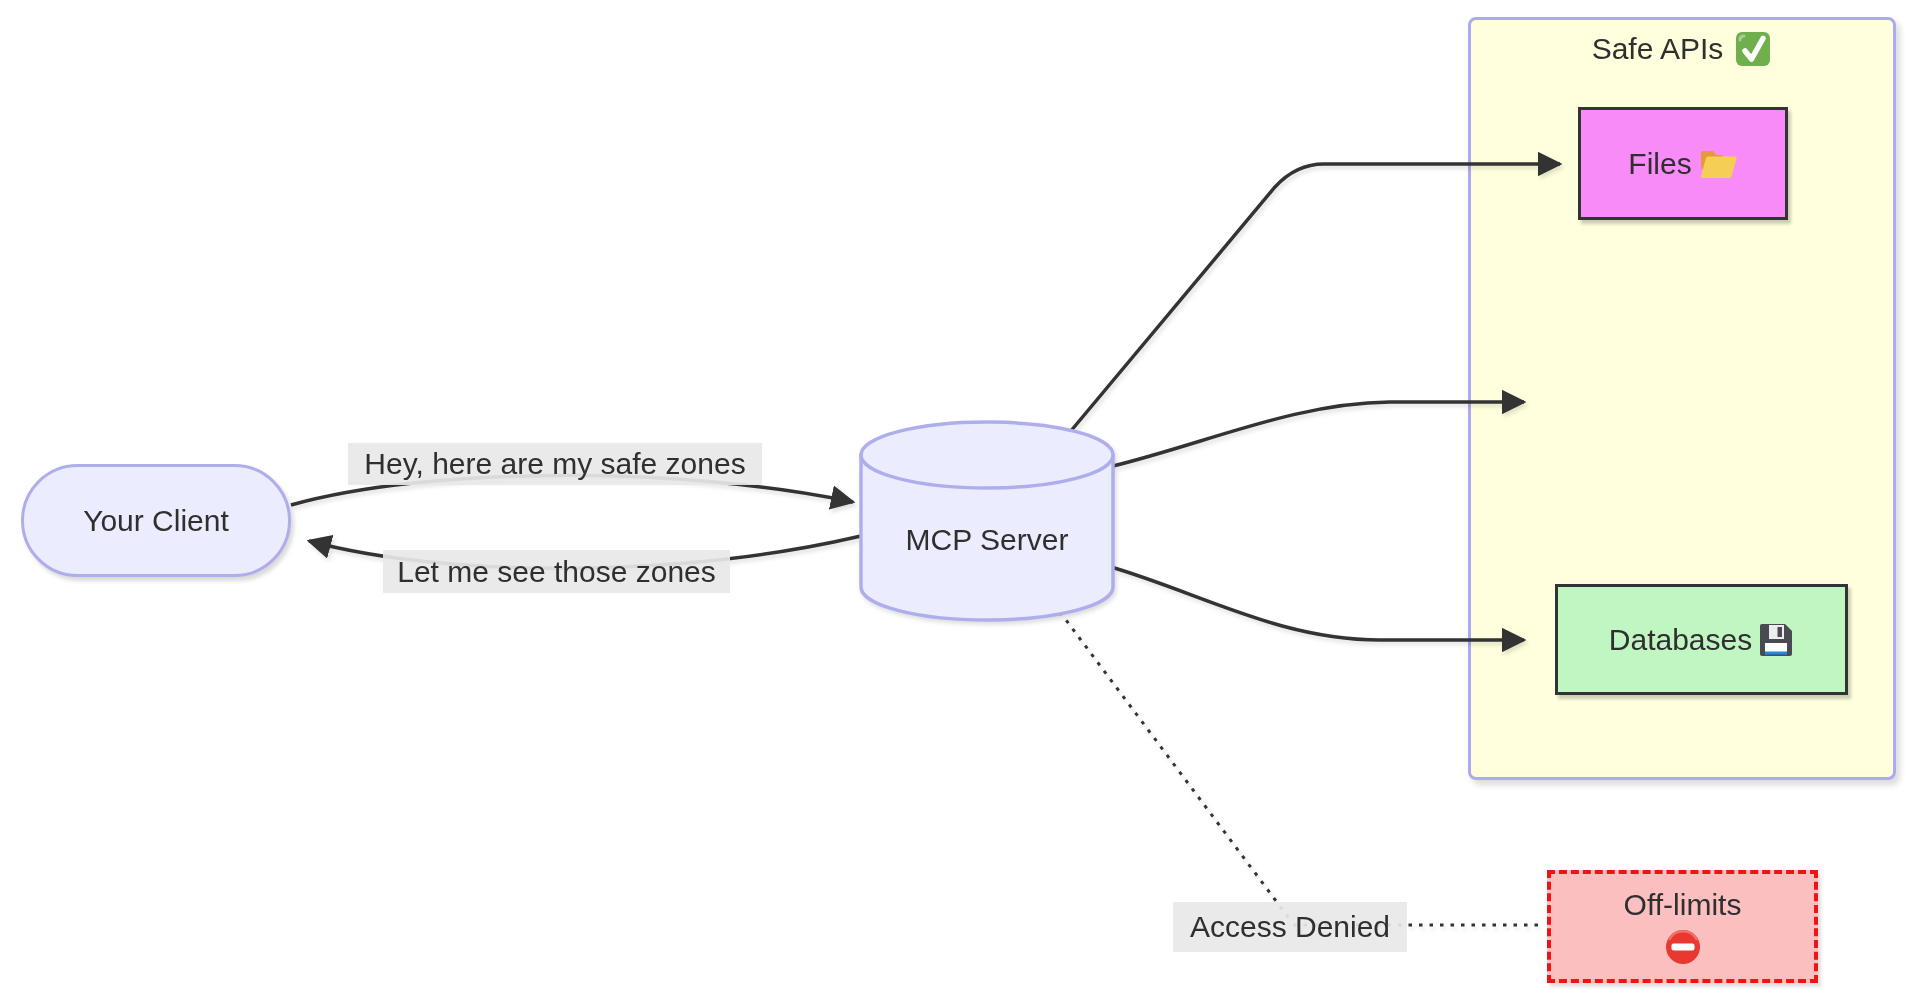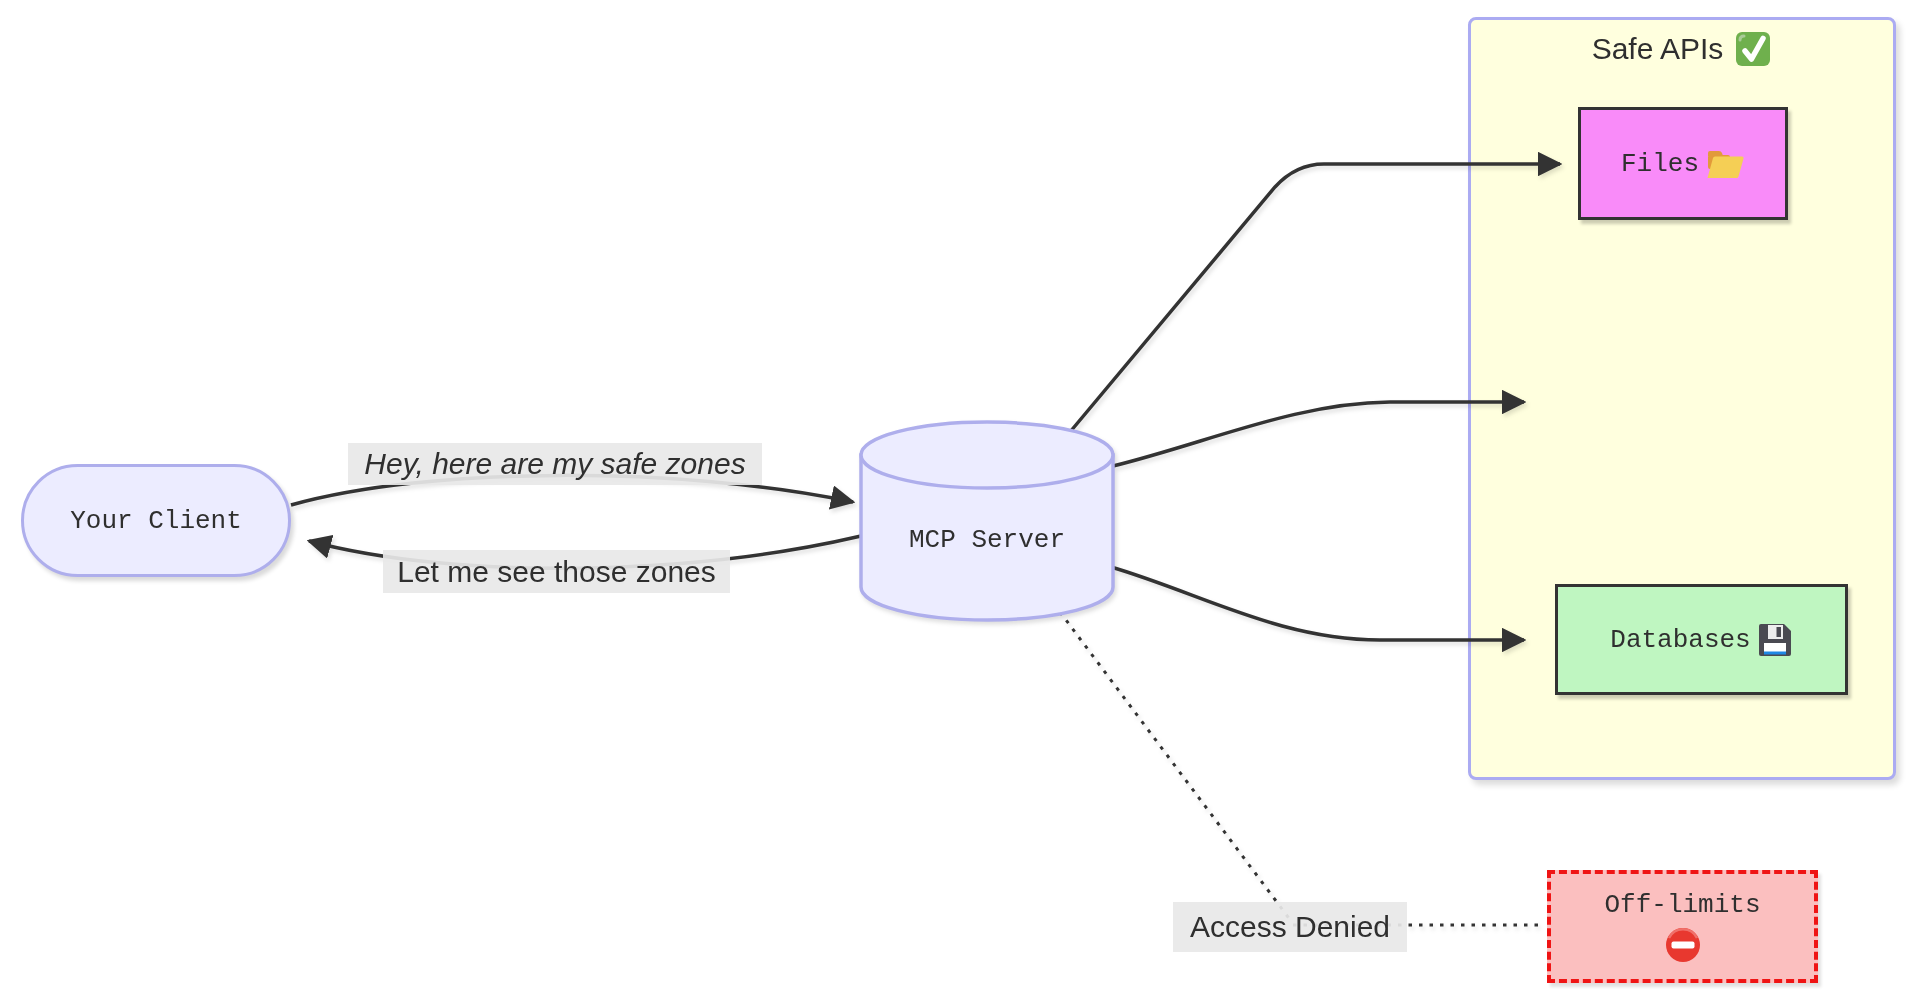--- a/index.html
+++ b/index.html
@@ -15,41 +15,41 @@
     background:#FFFFDE;border:3px solid #ABABF2;border-radius:8px;
     box-shadow:4px 5px 6px rgba(0,0,0,0.14);
   }
   .cluster-title{
     left:1468px;top:26px;width:428px;height:46px;z-index:2;
     display:flex;align-items:center;justify-content:center;gap:11px;
     font-size:30px;color:#2f2f2f;
   }
   .node{
     z-index:2;display:flex;align-items:center;justify-content:center;gap:6px;
-    font-size:26px;color:#2f2f2f;text-align:center;font-family:Liberation Mono, monospace;
+    font-size:30px;color:#2f2f2f;text-align:center;
   }
   .stadium{
     left:21px;top:464px;width:270px;height:113px;border-radius:57px;
     background:#ECECFF;border:3.5px solid #AEAEEC;
     box-shadow:3px 4px 4px rgba(0,0,0,0.15);
   }
   .server-label{left:837px;top:514px;width:300px;height:52px;z-index:2;}
   .box{border:3.5px solid #333333;box-shadow:3px 4px 3px rgba(0,0,0,0.2);}
   .box-files{left:1578px;top:107px;width:210px;height:113px;background:#F98BF9;}
   .box-web{left:1543px;top:346px;width:284px;height:111px;background:#BBBBFA;}
   .box-db{left:1555px;top:584px;width:293px;height:111px;background:#BFF6C1;}
   .box-off{
     left:1547px;top:870px;width:271px;height:113px;background:#FBBFBF;
     border:4px dashed #EF1414;box-shadow:3px 4px 3px rgba(0,0,0,0.12);flex-direction:column;
   }
   .edge-label{
     z-index:3;display:flex;align-items:center;justify-content:center;
     background:rgba(232,232,232,0.92);font-size:30px;color:#2f2f2f;white-space:nowrap;
   }
-  .lbl-1{left:348px;top:443px;width:414px;height:42px;font-style:italic;}
+  .lbl-1{left:348px;top:443px;width:414px;height:42px;}
   .lbl-2{left:383px;top:550px;width:347px;height:43px;}
   .lbl-3{left:1173px;top:902px;width:234px;height:50px;}
   .icon{flex:0 0 auto;display:block;}
 </style>
 </head>
 <body>
 
 <div id="canvas">
 
   <div class="cluster"></div>

